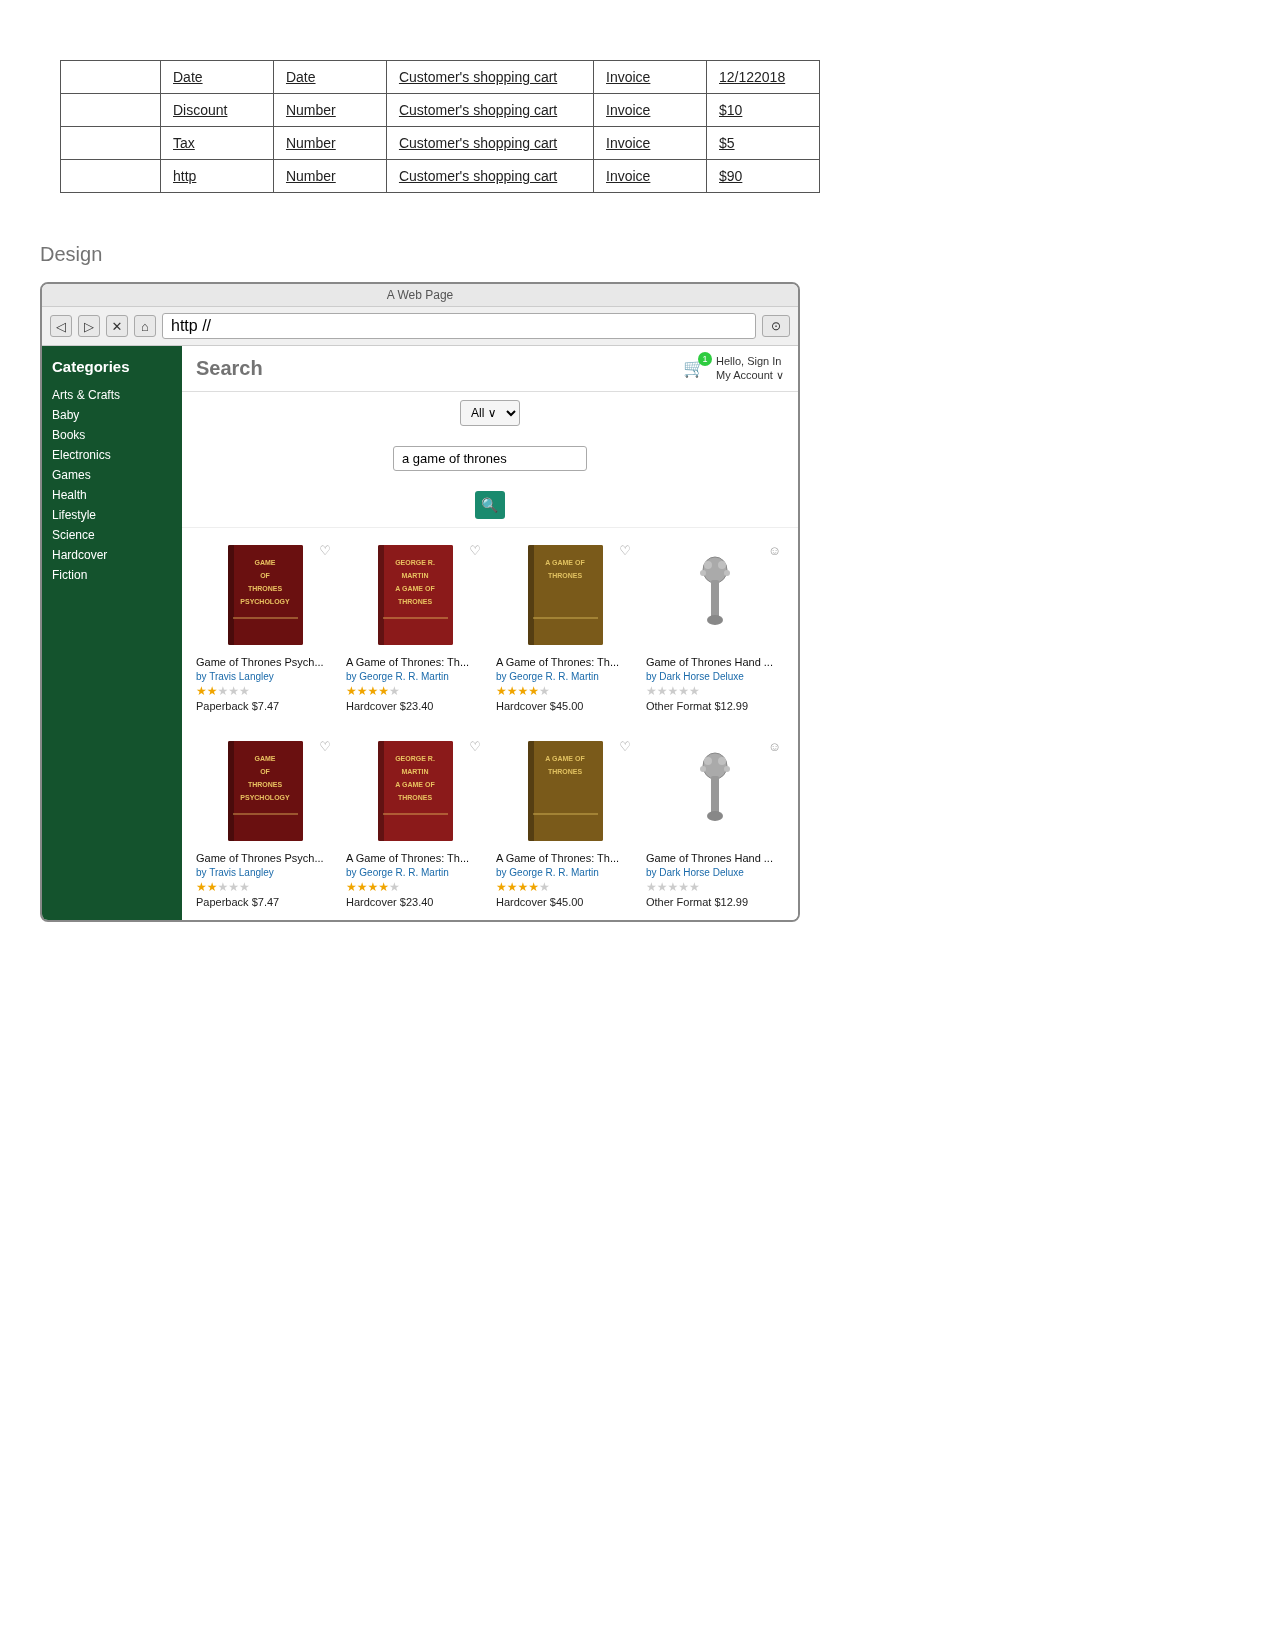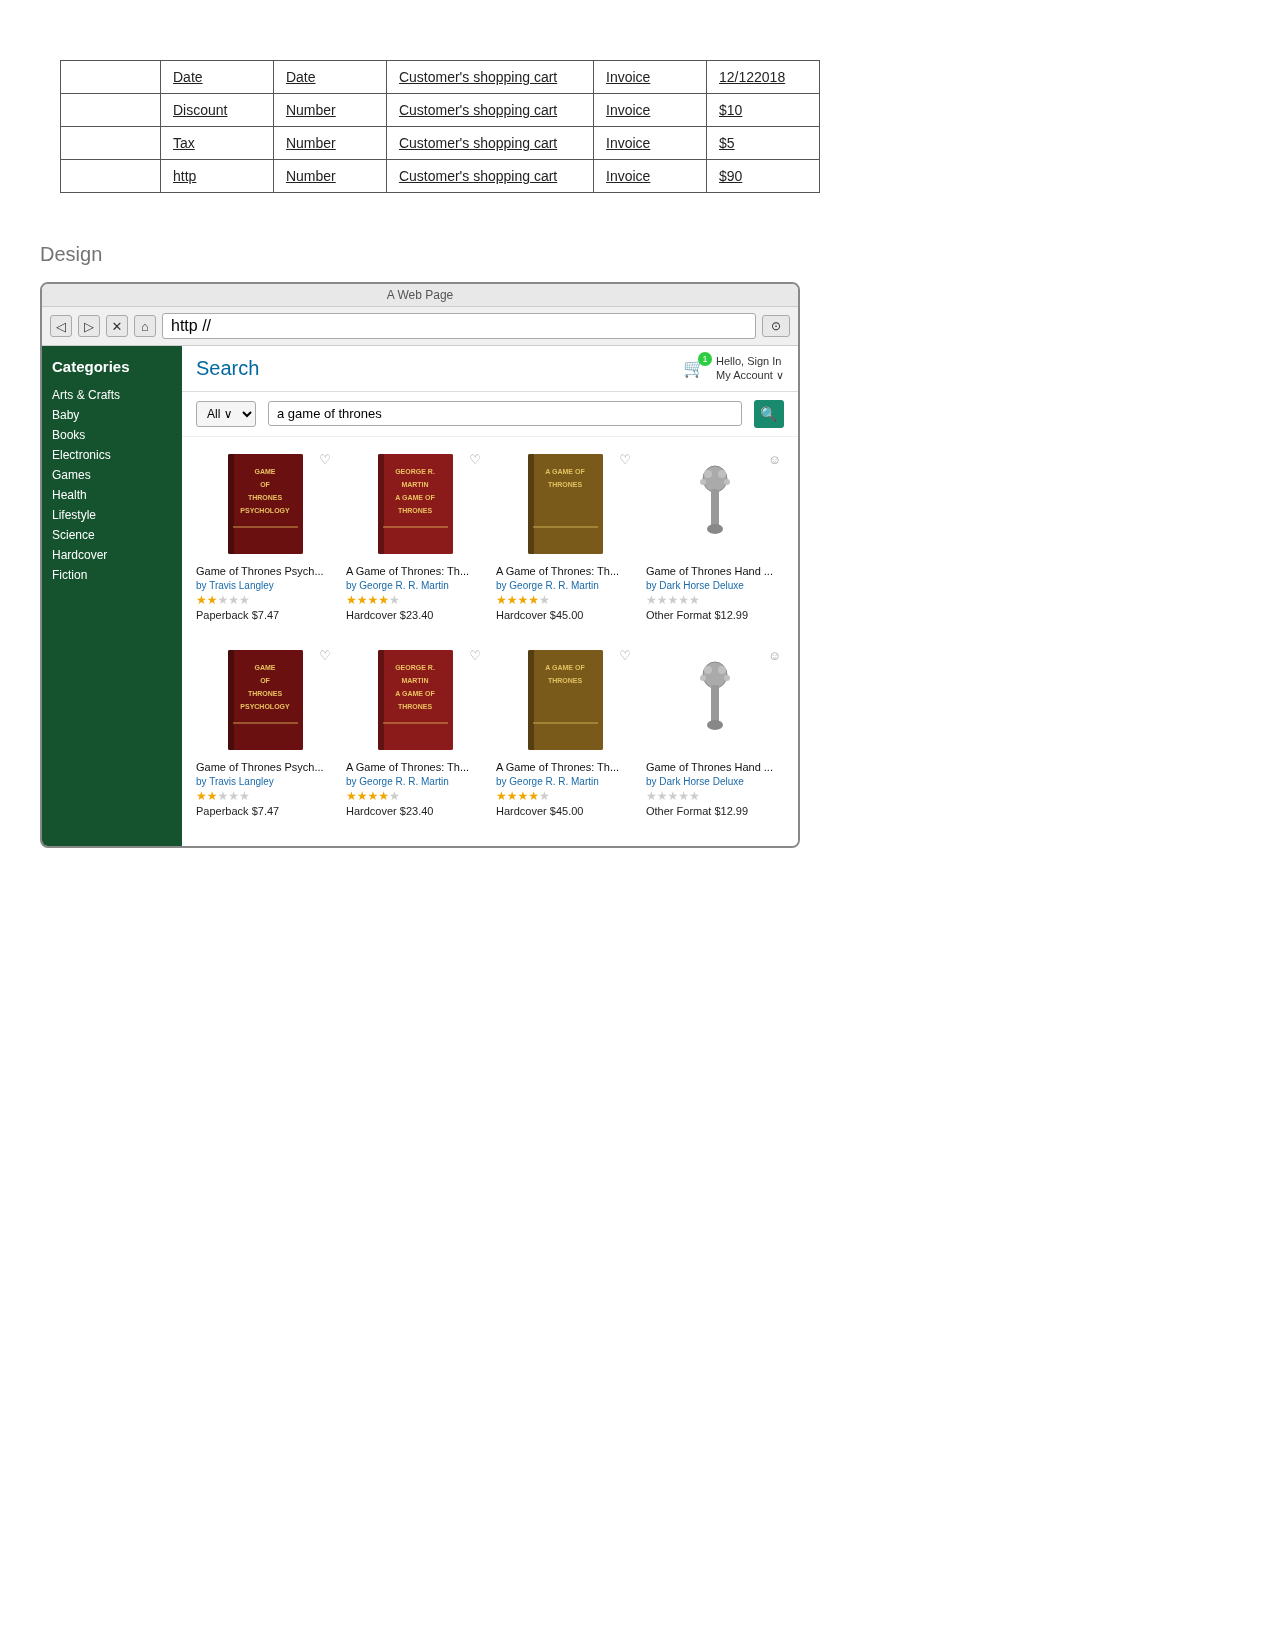--- a/index.html
+++ b/index.html
@@ -123,23 +123,23 @@
 
     
     .store-header {
       display: flex;
       align-items: center;
       padding: 8px 14px;
       border-bottom: 1px solid #ddd;
       justify-content: space-between;
     }
     .store-header-title {
-      color: #0369a1;
+      color: #737373;
       font-size: 20px;
-      font-weight: normal;
+      font-weight: bold;
     }
     .header-right {
       display: flex;
       align-items: center;
       gap: 10px;
     }
     .cart-icon-wrap {
       position: relative;
       font-size: 18px;
       cursor: pointer;
@@ -160,22 +160,23 @@
       line-height: 1.3;
       cursor: pointer;
     }
     .sign-in-text span { display: block; }
 
     
     .search-bar-row {
       display: flex;
       align-items: center;
       padding: 8px 14px;
-      gap: 12px;
+      gap: 20px;
       border-bottom: 1px solid #eee;
+      flex-direction: column;
     }
     .search-category-select {
       border: 1px solid #aaa;
       border-radius: 3px;
       padding: 4px 6px;
       font-size: 12px;
       background: #f5f5f5;
       cursor: pointer;
     }
     .search-input {

